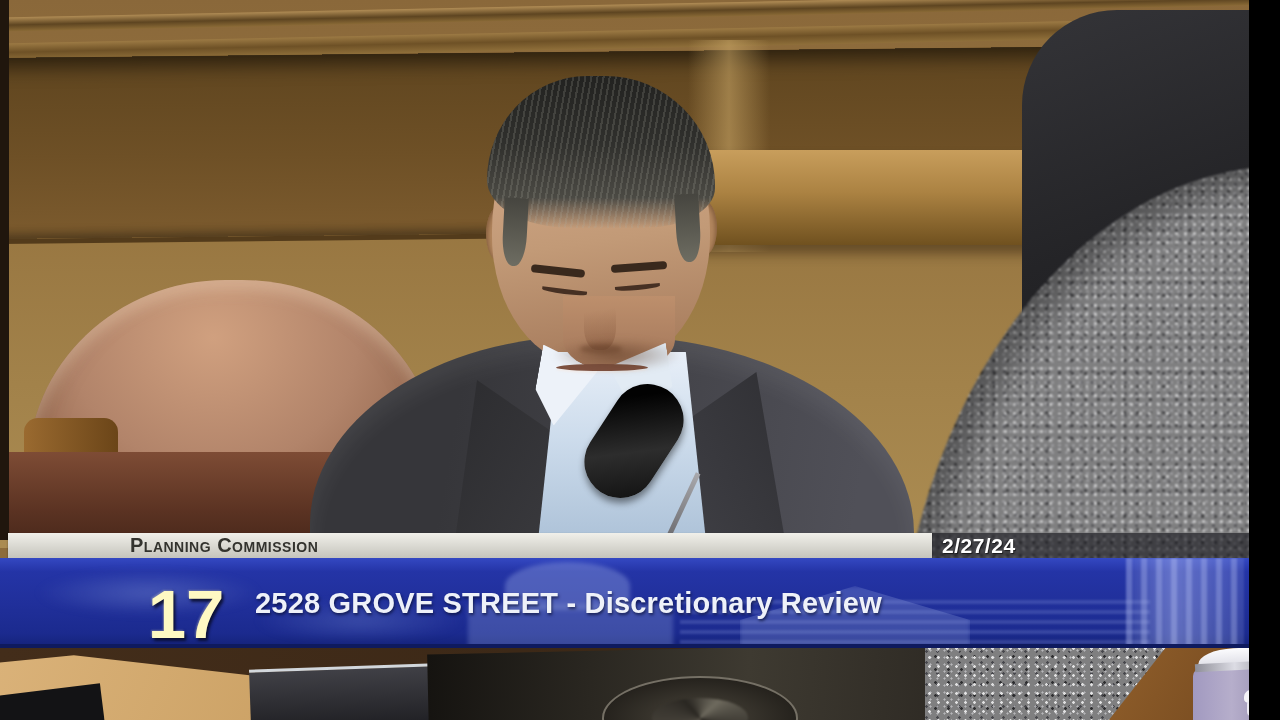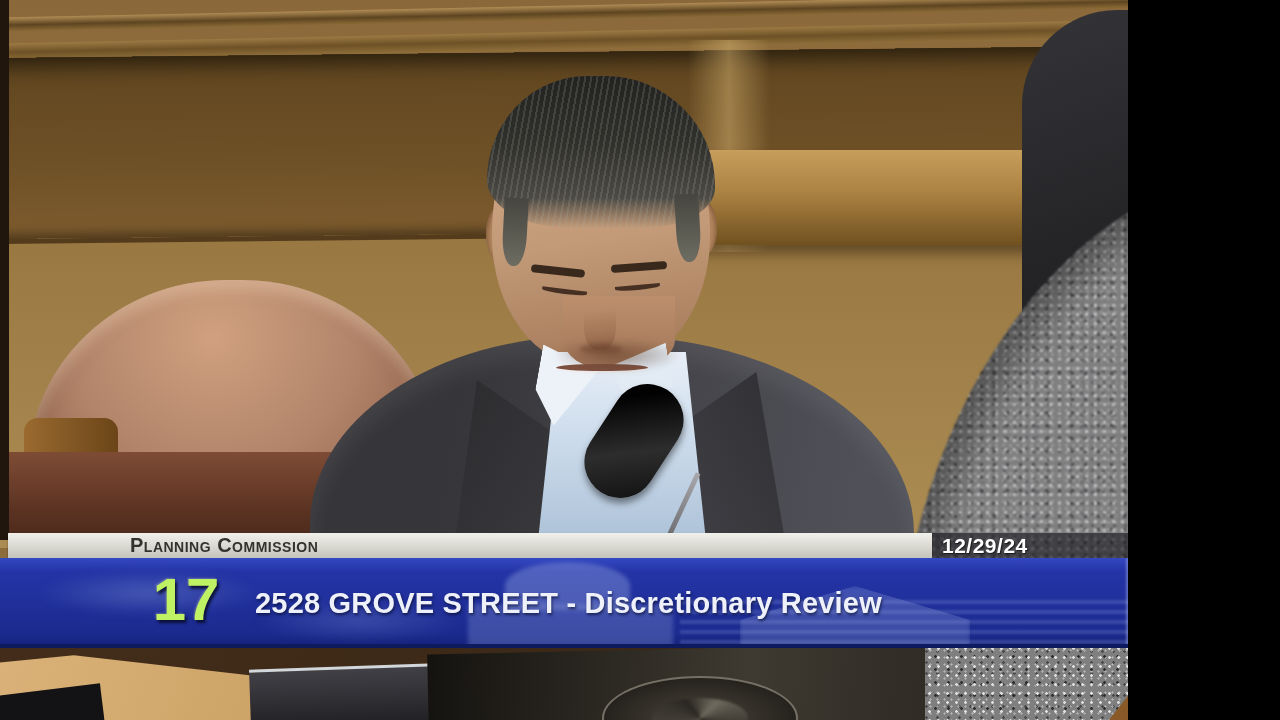--- a/index.html
+++ b/index.html
@@ -1,18 +1,18 @@
 <!DOCTYPE html>
 <html><head>
 <meta charset="utf-8">
 <style>
   * { box-sizing: border-box; margin: 0; padding: 0; }
   html,body { width:1280px; height:720px; background:#000; }
   body { font-family:"Liberation Sans", sans-serif; }
-  #frame { position:relative; width:1128px; height:720px; overflow:hidden; background:#8d6c3c; }
+  #frame { position:relative; width:1249px; height:720px; overflow:hidden; background:#8d6c3c; }
   #frame > div, .abs { position:absolute; }
 
   
   .wood-wall { left:0; top:0; width:1280px; height:548px;
     background:linear-gradient(180deg,#8a683a 0%,#96743f 35%,#a2824a 70%,#ab8c52 100%); z-index:1; }
   .crown-molding-1 { left:-10px; top:4px; width:1310px; height:14px;
     background:linear-gradient(180deg,#b08c55 0%,#5e4521 55%,#8a6a36 100%);
     transform:rotate(-1.2deg); z-index:2; }
   .crown-molding-2 { left:-10px; top:30px; width:1310px; height:18px;
     background:linear-gradient(180deg,#9c7a44 0%,#6e5126 50%,#8f6f3a 100%);
@@ -189,22 +189,22 @@
     background:rgba(138,155,220,.30);
     clip-path:polygon(50% 0,100% 55%,100% 100%,0 100%,0 55%); filter:blur(2px); }
   .wm-streaks { left:680px; top:42px; width:470px; height:46px; opacity:.85;
     background:repeating-linear-gradient(180deg,rgba(150,165,228,.28) 0 4px,rgba(40,60,150,0) 4px 10px);
     filter:blur(1px); }
   .wm-tower { left:1126px; top:0; width:118px; height:90px;
     background:
       repeating-linear-gradient(90deg,rgba(195,205,248,.30) 0 6px,rgba(0,0,0,0) 6px 15px),
       linear-gradient(90deg,rgba(150,165,228,.15),rgba(168,180,238,.5) 40%,rgba(150,165,228,.2));
     filter:blur(1px); }
-  .item-number { left:128px; top:554px; width:116px; height:92px; line-height:92px;
-    text-align:center; font-weight:bold; font-size:60px; color:#bef264;
+  .item-number { left:128px; top:569px; width:116px; height:92px; line-height:92px;
+    text-align:center; font-weight:bold; font-size:69px; color:#fef9c3;
     text-shadow:2px 3px 3px rgba(8,12,40,.85), -1px -1px 2px rgba(255,255,255,.3), 0 0 3px rgba(18,24,60,.6);
     z-index:62; }
   .item-title { left:255px; top:585px; height:36px; line-height:36px;
     font-weight:bold; font-size:29px; letter-spacing:.2px; color:#eef1f9;
     text-shadow:1px 2px 3px rgba(8,14,50,.7); z-index:62; white-space:nowrap; }
 </style>
 </head>
 <body>
 
 <div id="frame">
@@ -267,21 +267,21 @@
         <div class="palm"></div>
         <div class="stem"></div>
       </div>
     </div>
   </div>
 
   <div class="banner commission-strip">
     <span class="commission-label">Planning Commission</span>
   </div>
   <div class="banner date-strip">
-    <span class="date-label">12/29/24</span>
+    <span class="date-label">2/27/24</span>
   </div>
   <div class="banner item-band">
     <div class="wm wm-cloud-1"></div>
     <div class="wm wm-cloud-2"></div>
     <div class="wm wm-dome-cap"></div>
     <div class="wm wm-dome-base"></div>
     <div class="wm wm-pediment"></div>
     <div class="wm wm-streaks"></div>
     <div class="wm wm-tower"></div>
   </div>

